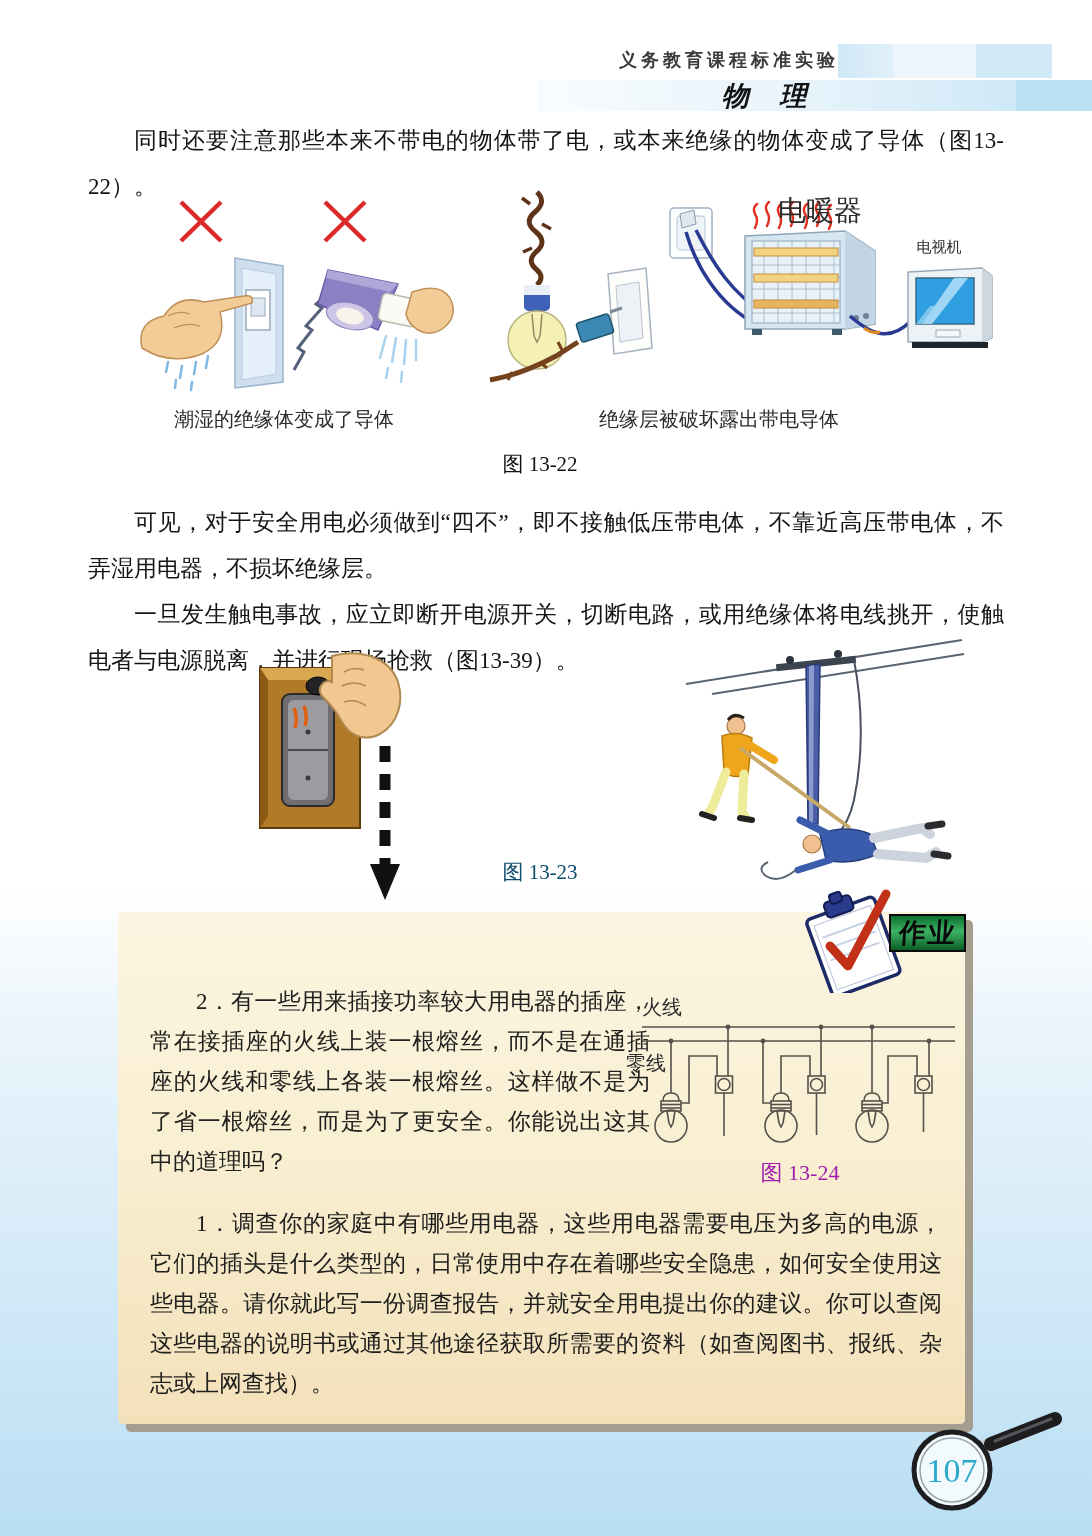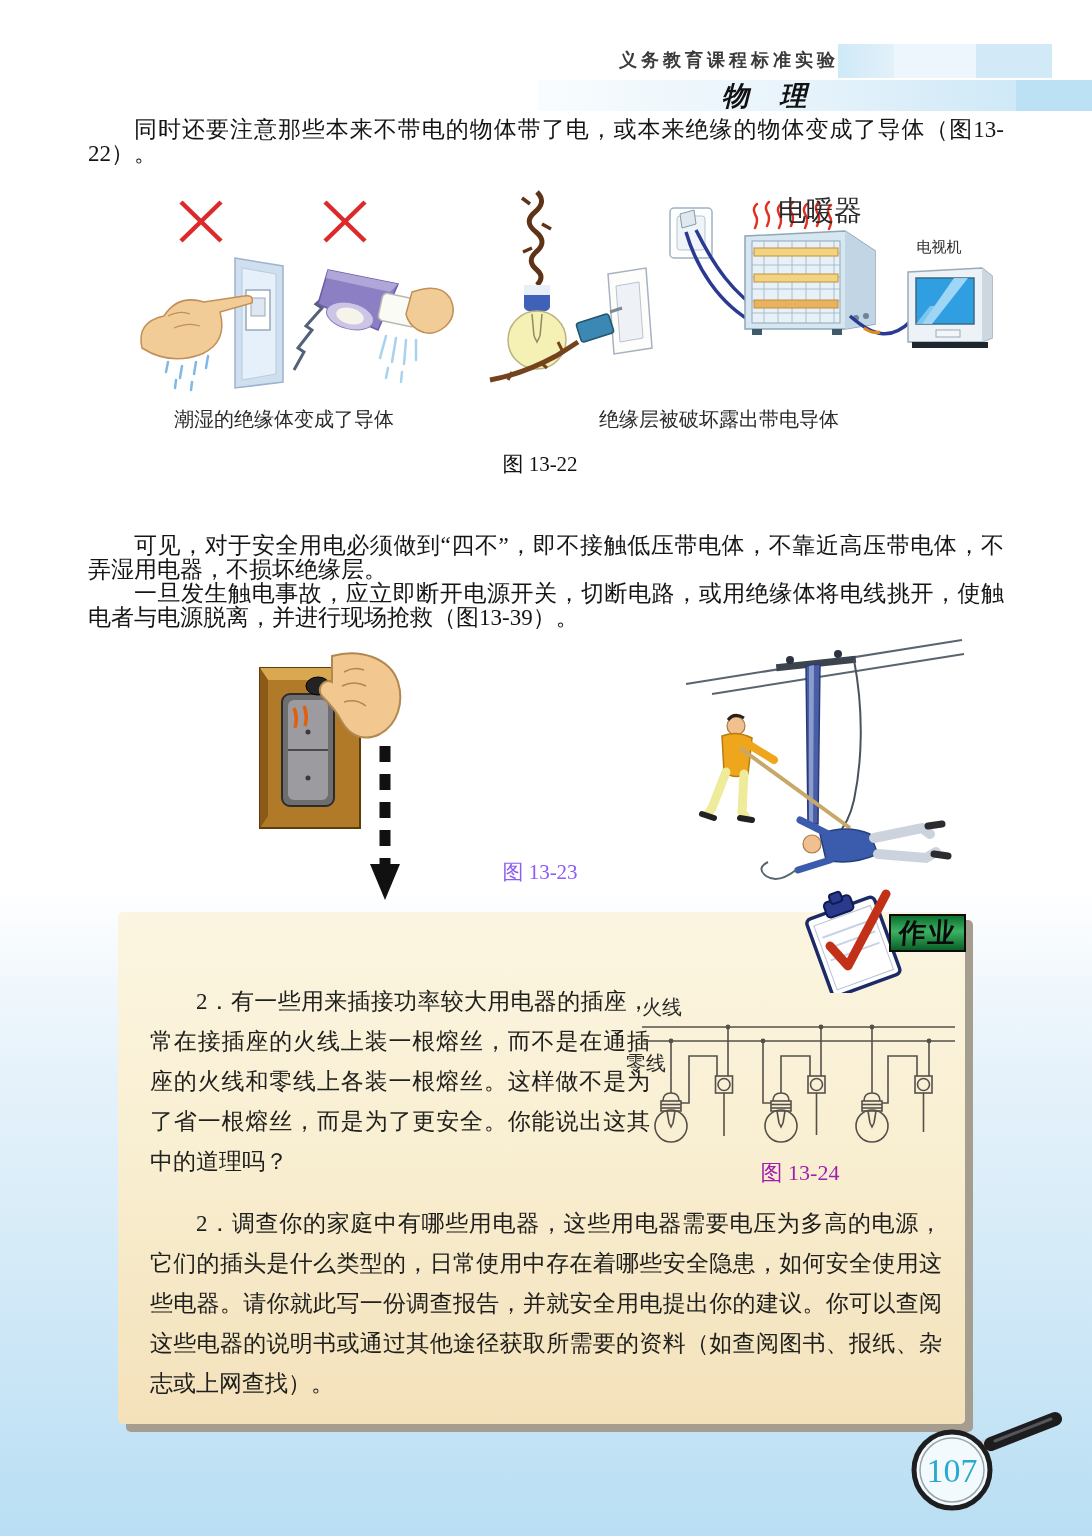--- a/index.html
+++ b/index.html
@@ -15,31 +15,31 @@
   .hdr-block{height:34px;top:44px;}
   #hdr-b1{left:838px;width:56px;background:linear-gradient(90deg,#cfe9f7,#e2f1fa);}
   #hdr-b2{left:894px;width:82px;background:#ecf6fc;}
   #hdr-b3{left:976px;width:76px;background:#d2eaf7;}
   #hdr-strip2{top:80px;left:538px;width:478px;height:31px;
     background:linear-gradient(90deg,#f8fcfe 0%,#e7f3fb 55%,#cfe9f7 100%);}
   #hdr-b4{top:80px;left:1016px;width:76px;height:31px;background:#bde1f4;}
   #subject-title{top:78px;left:690px;width:160px;text-align:center;font-size:27px;font-weight:bold;
     font-style:italic;color:#111;letter-spacing:12px;}
   
-  .para{font-size:23px;line-height:24px;color:#151515;text-align:justify;}
+  .para{font-size:23px;line-height:46px;color:#151515;text-align:justify;}
   .para p{margin:0;text-indent:2em;}
   #p1{top:118px;left:88px;width:916px;}
-  #p23{top:500px;left:88px;width:916px;margin-top:34px;}
+  #p23{top:500px;left:88px;width:916px;}
   
   .kai{color:#2b2b2b;}
   .cap{font-size:20px;text-align:center;}
   #cap22-left{top:406px;left:148px;width:272px;}
   #cap22-right{top:406px;left:588px;width:262px;}
   #figcap22{top:450px;left:440px;width:200px;font-size:21px;text-align:center;color:#111;}
-  #figcap23{top:858px;left:440px;width:200px;font-size:21px;text-align:center;color:#8b5cf6;}
+  #figcap23{top:858px;left:440px;width:200px;font-size:21px;text-align:center;color:#0c4a6e;}
   #lbl-heater{top:192px;left:772px;width:96px;font-size:28px;text-align:center;}
   #lbl-tv{top:238px;left:896px;width:86px;font-size:15px;text-align:center;}
   
   #hw-panel{left:118px;top:912px;width:847px;height:512px;border-radius:5px;
     background:linear-gradient(180deg,#fbf5e1 0%,#f9efd2 45%,#f3e1ba 100%);
     box-shadow:8px 8px 0 #a59d8e;}
   #hw-banner{left:889px;top:914px;width:77px;height:38px;border:2px solid #0b0b0b;box-sizing:border-box;
     background:linear-gradient(180deg,#0b6f2d 0%,#3db364 45%,#0a5f26 100%);
     display:flex;align-items:center;justify-content:center;}
   #hw-banner span{font-family:"Liberation Sans","DejaVu Sans",sans-serif;font-weight:bold;
@@ -323,21 +323,21 @@
       <circle cx="141" cy="51" r="2.4"></circle>
         <circle cx="199" cy="37" r="2.4"></circle>
       <circle cx="250" cy="37" r="2.4"></circle>
         <circle cx="307" cy="51" r="2.4"></circle>
     </g>
   </svg>
 
   <div id="figcap24" class="abs">图 13-24</div>
 
   <div id="hw-q3" class="abs hw-text">
-    <p>2．调查你的家庭中有哪些用电器，这些用电器需要电压为多高的电源，它们的插头是什么类型的，日常使用中存在着哪些安全隐患，如何安全使用这些电器。请你就此写一份调查报告，并就安全用电提出你的建议。你可以查阅这些电器的说明书或通过其他途径获取所需要的资料（如查阅图书、报纸、杂志或上网查找）。</p>
+    <p>1．调查你的家庭中有哪些用电器，这些用电器需要电压为多高的电源，它们的插头是什么类型的，日常使用中存在着哪些安全隐患，如何安全使用这些电器。请你就此写一份调查报告，并就安全用电提出你的建议。你可以查阅这些电器的说明书或通过其他途径获取所需要的资料（如查阅图书、报纸、杂志或上网查找）。</p>
   </div>
 
   <svg class="abs" style="left:895px;top:1408px" width="175" height="122" viewBox="0 0 175 122">
     <line x1="84" y1="41" x2="96" y2="36" stroke="#c9ced4" stroke-width="14" stroke-linecap="round"></line>
     <line x1="96" y1="36" x2="160" y2="11" stroke="#1d1d1f" stroke-width="14" stroke-linecap="round"></line>
     <line x1="100" y1="33" x2="156" y2="11" stroke="#55565a" stroke-width="3" stroke-linecap="round"></line>
     <circle cx="57" cy="62" r="38" fill="#f2fafd" stroke="#1e1e20" stroke-width="5"></circle>
     <circle cx="57" cy="62" r="32" fill="none" stroke="#9aa4ac" stroke-width="1.5"></circle>
     <text x="57" y="74" text-anchor="middle" font-size="34" fill="#2aa9cd" font-family="Liberation Serif, DejaVu Serif, serif">107</text>
   </svg>

